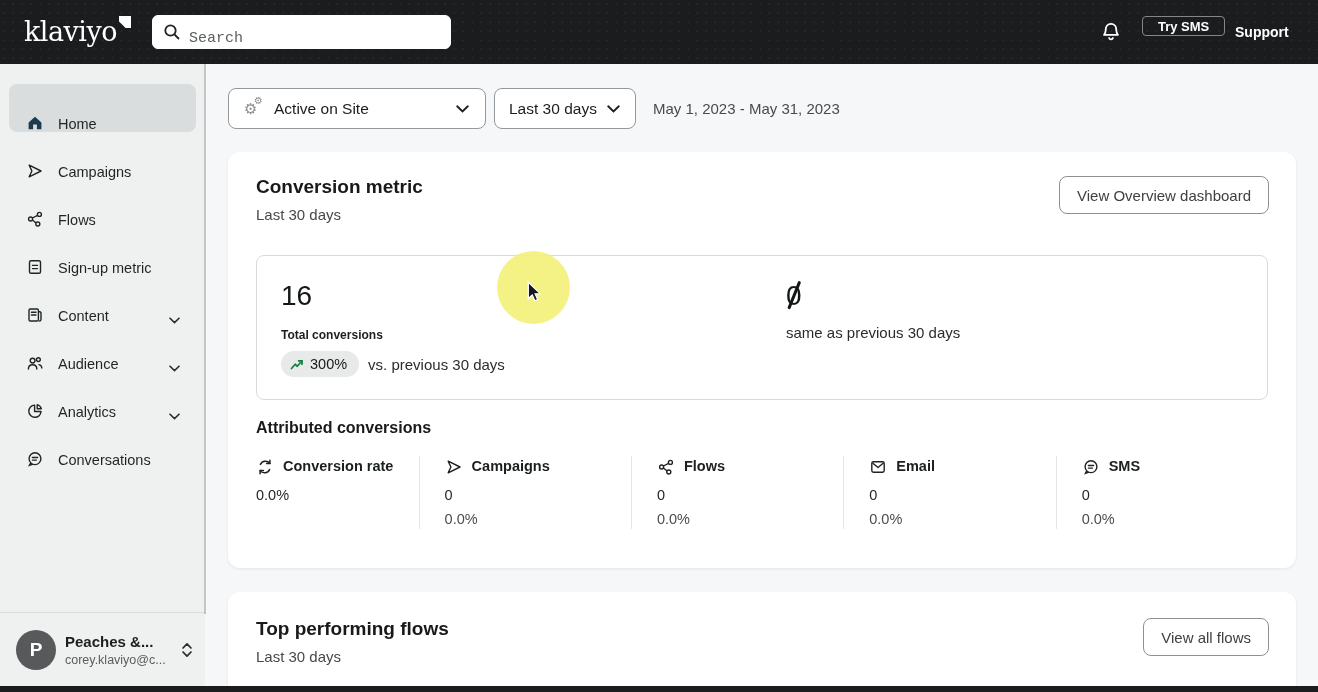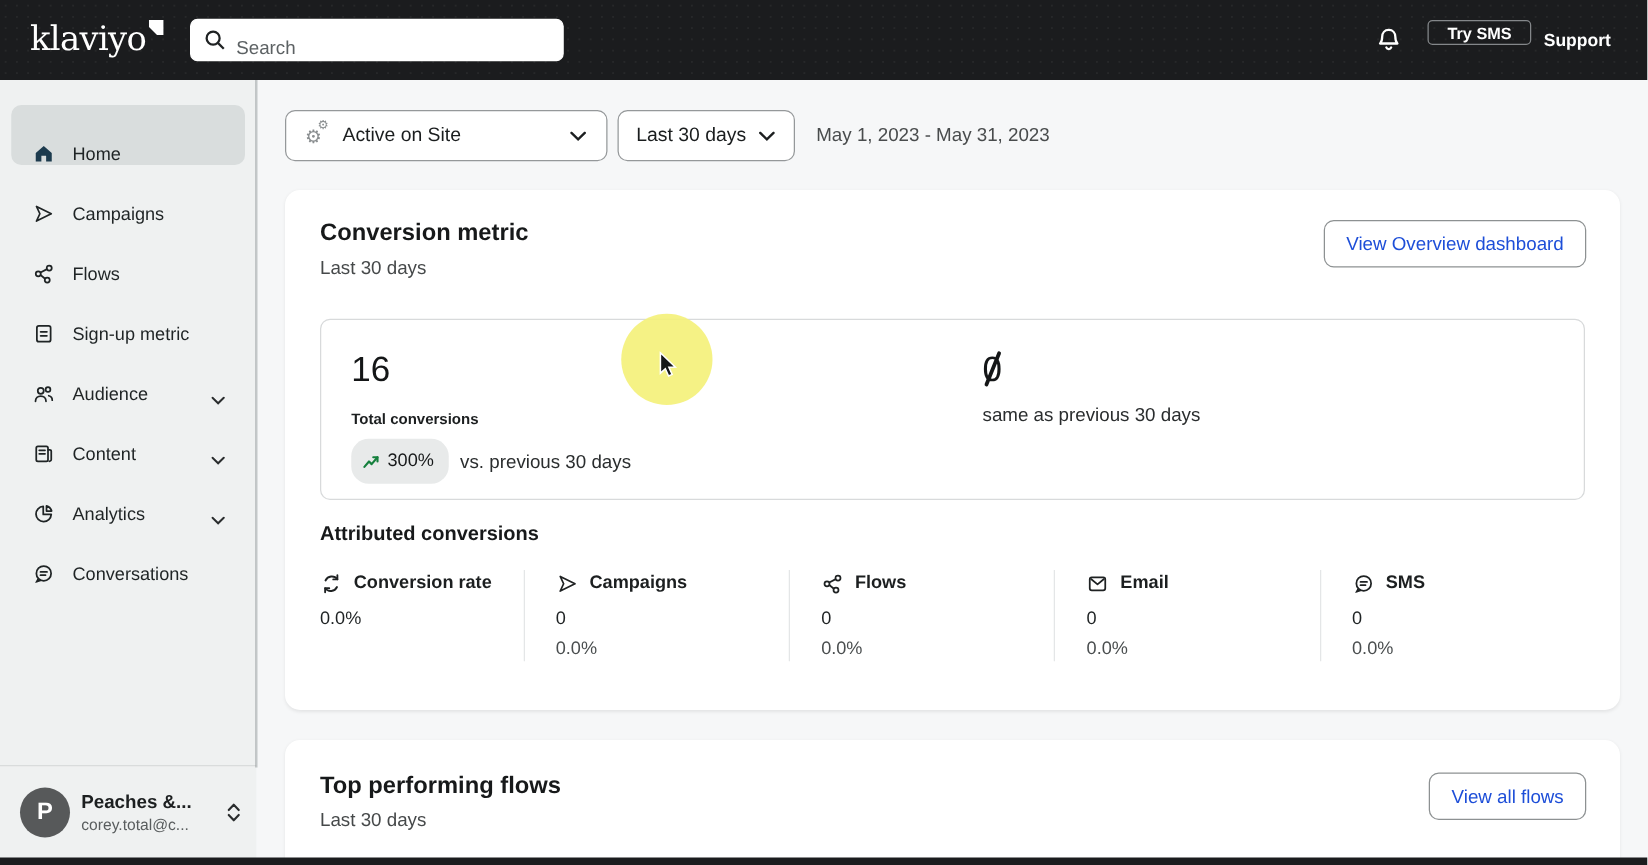--- a/index.html
+++ b/index.html
@@ -17,21 +17,21 @@
     background-image:radial-gradient(rgba(255,255,255,0.05) 1px, transparent 1px);
     background-size:9px 9px;
   }
   .logo-wrap { position:absolute; left:24px; top:14px; display:flex; align-items:flex-start; cursor:pointer; }
   .logo-text { font-family:"DejaVu Serif", serif; font-size:27px; color:#fff; letter-spacing:-0.5px; line-height:36px; }
   .logo-flag { width:12px; height:12px; background:#fff; margin:2px 0 0 2px;
     clip-path:polygon(0 0, 100% 0, 100% 100%, 55% 100%, 0 45%); }
   .search-box { position:absolute; left:152px; top:15px; width:299px; height:34px; }
   .search-box input {
     width:100%; height:100%; border:1px solid #fff; border-radius:6px; background:#fff;
-    padding:12px 12px 0 36px; font-size:15px; font-family:Liberation Sans, sans-serif; color:#1c1f20; outline:none;
+    padding:12px 12px 0 36px; font-size:15px; font-family:Liberation Mono, monospace; color:#1c1f20; outline:none;
   }
   .search-box input::placeholder { color:#5c6163; }
   .search-icon { position:absolute; left:11px; top:8px; }
   .bell-btn { position:absolute; left:1100px; top:21px; cursor:pointer; }
   .trysms-btn {
     position:absolute; left:1142px; top:16px; height:20px; padding:0 15px;
     border:1px solid #84878a; border-radius:4px; background:transparent; color:#fff;
     font-size:13px; font-weight:700; font-family:"Liberation Sans", sans-serif; cursor:pointer;
     display:flex; align-items:center;
   }
@@ -77,41 +77,41 @@
   .date-range { margin-left:17px; font-size:15px; color:#494c4d; }
 
   .card { position:absolute; background:#fff; border-radius:12px; box-shadow:0 1px 3px rgba(0,0,0,0.08); }
   .card1 { left:23px; top:88px; width:1068px; height:416px; }
   .card2 { left:23px; top:528px; width:1068px; height:170px; }
 
   .card-title { font-size:19px; font-weight:700; color:#17191a; }
   .card-sub { font-size:15px; color:#46494a; margin-top:8px; }
   .ghost-btn {
     background:#fff; border:1px solid #8d9192; border-radius:8px; height:38px; padding:0 17px;
-    font-size:15px; font-weight:500; color:#1d4ed8; font-family:"Liberation Sans", sans-serif; cursor:pointer;
+    font-size:15px; font-weight:500; color:#404040; font-family:"Liberation Sans", sans-serif; cursor:pointer;
   }
 
   .cm-header { position:absolute; left:28px; right:27px; top:24px; display:flex; justify-content:space-between; align-items:flex-start; }
   .inner-box {
     position:absolute; left:28px; right:28px; top:103px; height:145px;
     border:1px solid #d8dadb; border-radius:8px; display:flex; padding:20px 0 0 24px;
   }
   .ib-left { width:505px; }
   .ib-right { flex:1; }
   .big-num { font-size:28px; font-weight:500; color:#141617; line-height:40px; }
   .slashed { position:relative; display:inline-block; }
   .slashed::after {
     content:''; position:absolute; left:50%; top:4px; bottom:6px; width:2.5px;
     background:#141617; transform:translateX(-50%) rotate(22deg); border-radius:2px;
   }
   .stat-label { font-size:12px; font-weight:600; color:#1c1f20; margin-top:12px; }
   .badge-row { display:flex; align-items:center; gap:9px; margin-top:9px; }
   .badge {
     display:inline-flex; align-items:center; gap:6px; background:#e8eaea; border-radius:14px;
-    height:36px; padding:0 12px 0 9px; font-size:14.5px; color:#17191a;
+    height:26px; padding:0 12px 0 9px; font-size:14.5px; color:#17191a;
   }
   .badge-note, .stat-note { font-size:15px; color:#2a2d2e; }
   .stat-note { margin-top:8px; }
 
   .breakdown-title { position:absolute; left:28px; top:267px; font-size:16px; font-weight:700; color:#17191a; }
   .breakdown { position:absolute; left:28px; right:28px; top:304px; display:flex; }
   .bd-col { flex:204; border-left:1px solid #e4e6e7; padding-left:25px; }
   .bd-col.first { flex:178; border-left:none; padding-left:0; }
   .bd-label { display:flex; align-items:flex-end; gap:9px; font-size:14.5px; font-weight:600; color:#1c1f20; line-height:20px; margin-bottom:9px; }
   .bd-val { font-size:14.5px; color:#1f2324; line-height:20px; margin-top:4px; }
@@ -189,52 +189,52 @@
         <svg width="18" height="18" viewBox="0 0 18 18" fill="none" stroke="#1f2425" stroke-width="1.4" stroke-linecap="round">
           <rect x="3.5" y="2.7" width="11" height="12.6" rx="1.6"></rect>
             <line x1="6.5" y1="7.4" x2="11.5" y2="7.4"></line>
             <line x1="6.5" y1="10.6" x2="11.5" y2="10.6"></line>
         </svg>
       </span>
       <span>Sign-up metric</span>
     </div>
     <div class="nav-item">
       <span>
+        <svg width="18" height="18" viewBox="0 0 18 18" fill="none" stroke="#1f2425" stroke-width="1.4" stroke-linecap="round" stroke-linejoin="round">
+          <rect x="3" y="3" width="9.4" height="12" rx="1.3"></rect>
+            <line x1="5.4" y1="6.2" x2="10" y2="6.2"></line>
+            <line x1="5.4" y1="9" x2="10" y2="9"></line>
+          <path d="M12.6 5.8 h1.3 a1.1 1.1 0 0 1 1.1 1.1 v6.6 a1.5 1.5 0 0 1-1.5 1.5"></path>
+        </svg>
+      </span>
+      <span>Content</span>
+      <span class="nav-chevron">
+        <svg width="11" height="7" viewBox="0 0 11 7" fill="none" stroke="#2a2d2e" stroke-width="1.6" stroke-linecap="round">
+            <polyline points="1,1.2 5.5,5.6 10,1.2"></polyline>
+          </svg>
+      </span>
+    </div>
+    <div class="nav-item">
+      <span>
         <svg width="18" height="18" viewBox="0 0 18 18" fill="none" stroke="#1f2425" stroke-width="1.4" stroke-linecap="round">
           <circle cx="6.6" cy="6.6" r="2.4"></circle>
             <path d="M2.4 15 c0-2.6 1.9-4.2 4.2-4.2 s4.2 1.6 4.2 4.2"></path>
           <circle cx="12.4" cy="5.6" r="1.9"></circle>
             <path d="M13 10.6 c1.8.4 2.8 1.8 2.8 3.5"></path>
         </svg>
       </span>
       <span>Audience</span>
       <span class="nav-chevron">
         <svg width="11" height="7" viewBox="0 0 11 7" fill="none" stroke="#2a2d2e" stroke-width="1.6" stroke-linecap="round">
             <polyline points="1,1.2 5.5,5.6 10,1.2"></polyline>
           </svg>
       </span>
     </div>
     <div class="nav-item">
       <span>
-        <svg width="18" height="18" viewBox="0 0 18 18" fill="none" stroke="#1f2425" stroke-width="1.4" stroke-linecap="round" stroke-linejoin="round">
-          <rect x="3" y="3" width="9.4" height="12" rx="1.3"></rect>
-            <line x1="5.4" y1="6.2" x2="10" y2="6.2"></line>
-            <line x1="5.4" y1="9" x2="10" y2="9"></line>
-          <path d="M12.6 5.8 h1.3 a1.1 1.1 0 0 1 1.1 1.1 v6.6 a1.5 1.5 0 0 1-1.5 1.5"></path>
-        </svg>
-      </span>
-      <span>Content</span>
-      <span class="nav-chevron">
-        <svg width="11" height="7" viewBox="0 0 11 7" fill="none" stroke="#2a2d2e" stroke-width="1.6" stroke-linecap="round">
-            <polyline points="1,1.2 5.5,5.6 10,1.2"></polyline>
-          </svg>
-      </span>
-    </div>
-    <div class="nav-item">
-      <span>
         <svg width="18" height="18" viewBox="0 0 18 18" fill="none" stroke="#1f2425" stroke-width="1.4" stroke-linejoin="round">
           <path d="M8.6 3.1 a6.1 6.1 0 1 0 6.4 6.4 L8.6 9.5 Z"></path>
           <path d="M11.2 2.7 a5.9 5.9 0 0 1 4.1 4.1 L11.2 6.8 Z"></path>
         </svg>
       </span>
       <span>Analytics</span>
       <span class="nav-chevron">
         <svg width="11" height="7" viewBox="0 0 11 7" fill="none" stroke="#2a2d2e" stroke-width="1.6" stroke-linecap="round">
             <polyline points="1,1.2 5.5,5.6 10,1.2"></polyline>
           </svg>
@@ -252,21 +252,21 @@
       <span>Conversations</span>
     </div>
   </div>
 
   <div class="user-section">
     <div class="avatar">
         <span>P</span>
       </div>
     <div class="user-meta">
       <div class="user-name">Peaches &amp;...</div>
-      <div class="user-email">corey.total@c...</div>
+      <div class="user-email">corey.klaviyo@c...</div>
     </div>
     <span class="user-expander">
       <svg width="12" height="16" viewBox="0 0 12 16" fill="none" stroke="#2a2d2e" stroke-width="1.7" stroke-linecap="round" stroke-linejoin="round">
         <polyline points="2,6 6,1.8 10,6"></polyline>
           <polyline points="2,10 6,14.2 10,10"></polyline>
       </svg>
     </span>
   </div>
 </nav>
 <div class="side-divider"></div>

